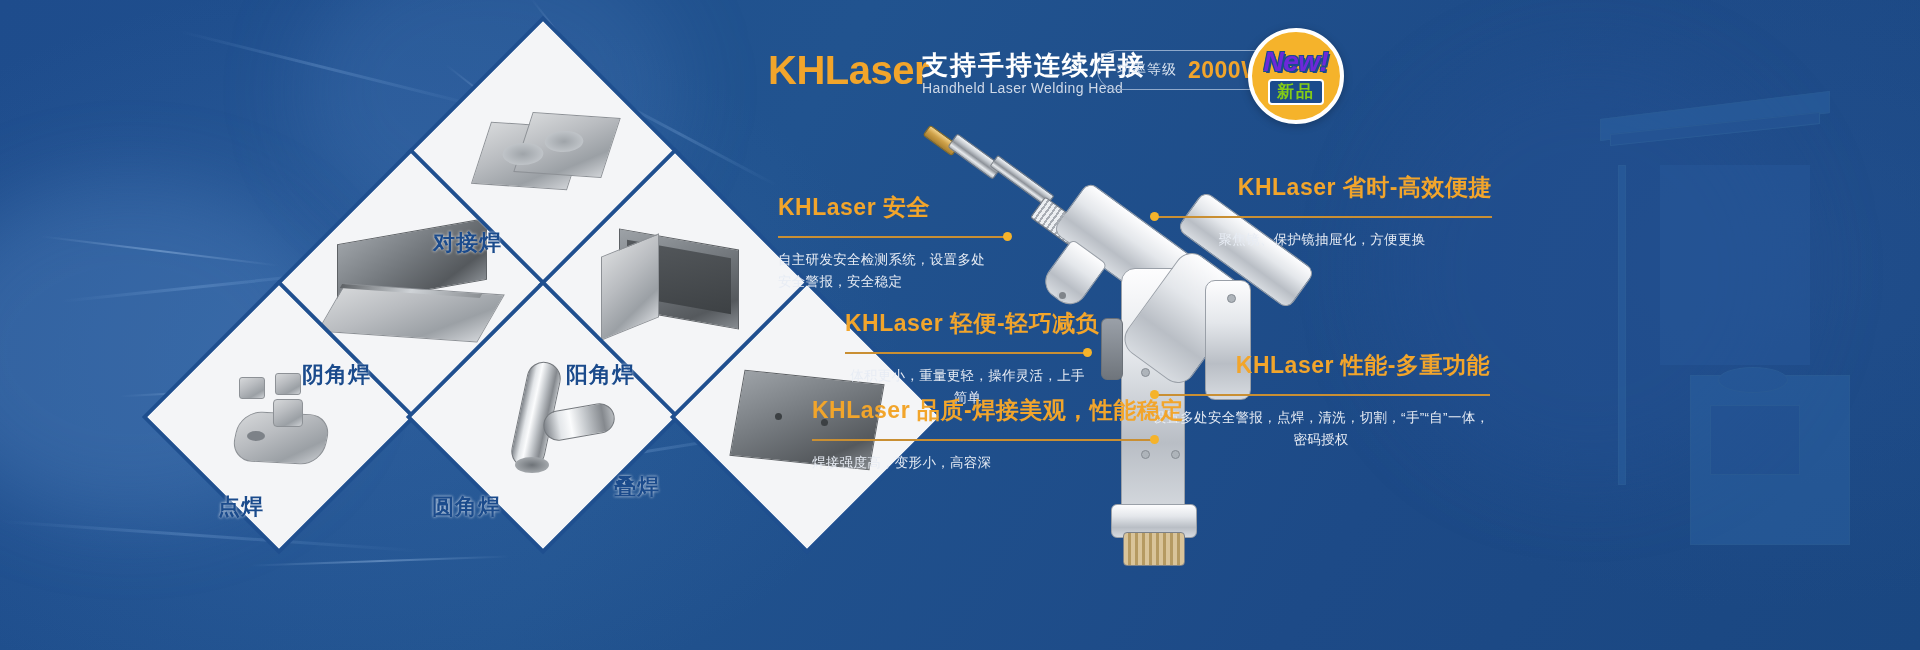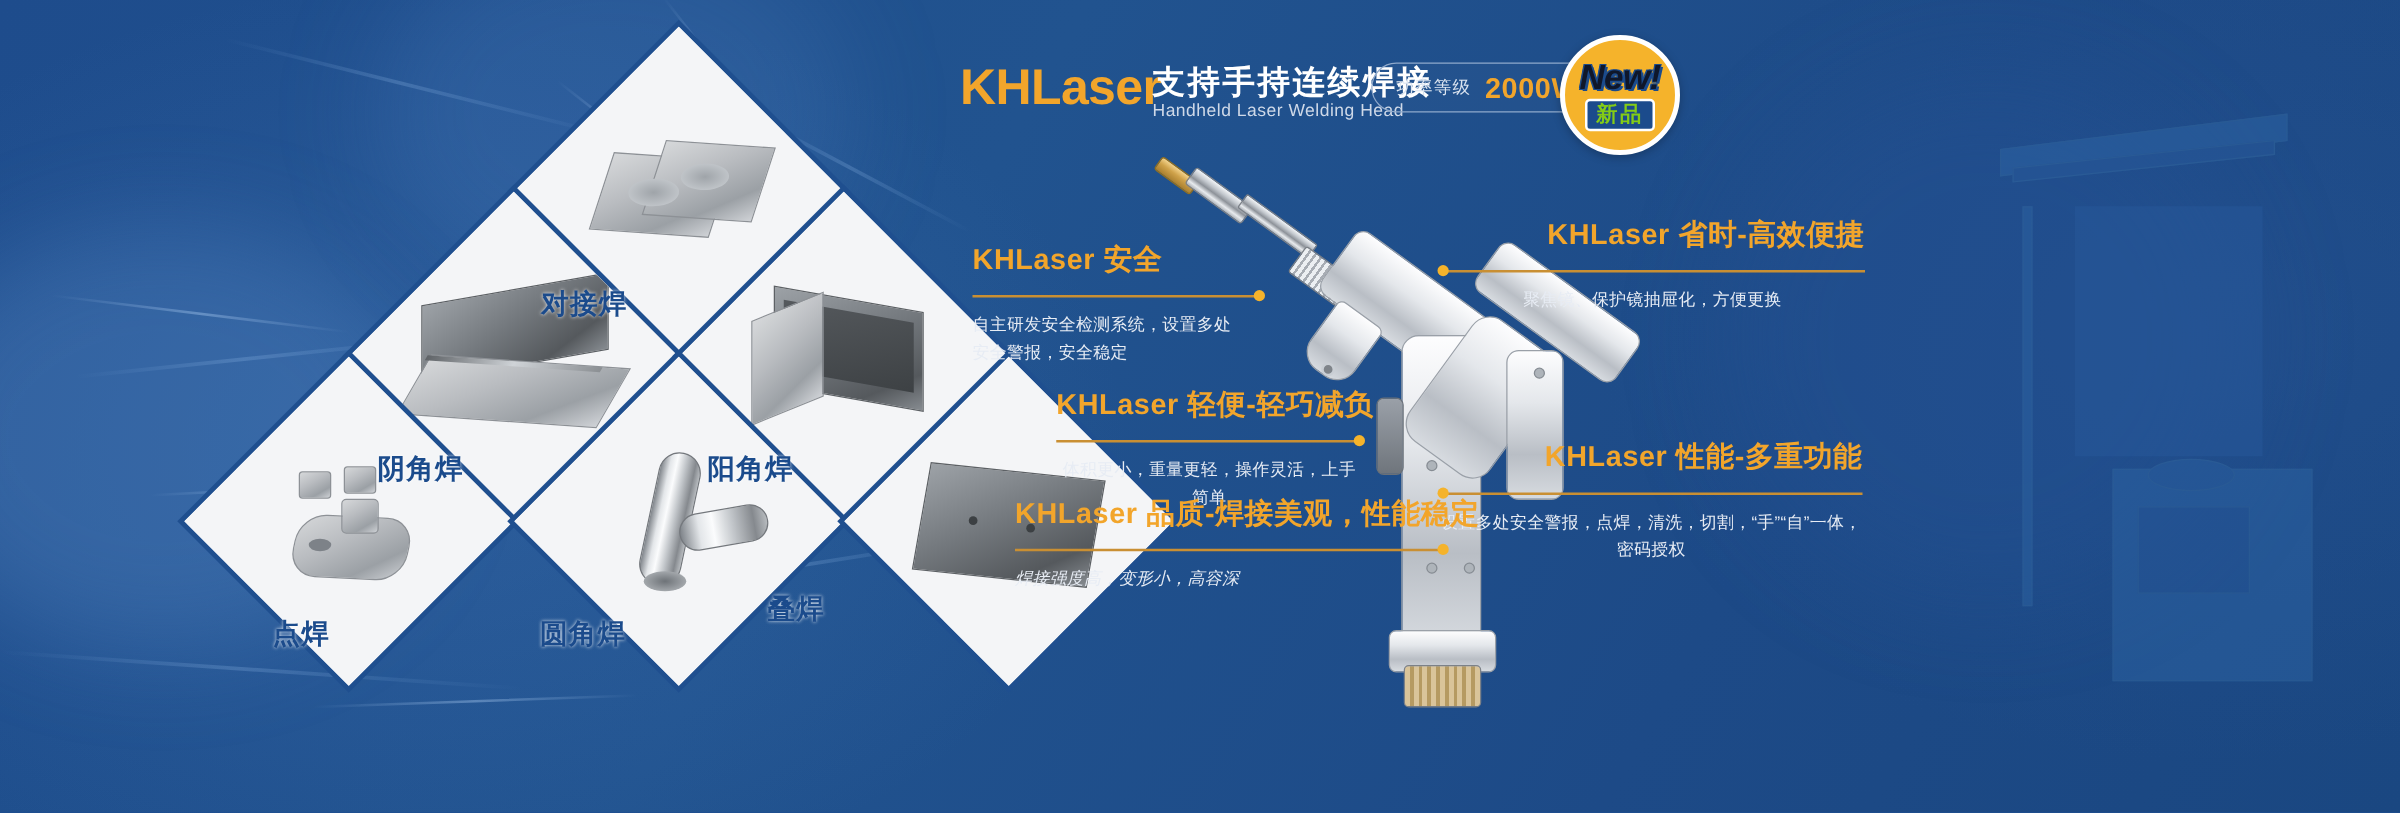--- a/index.html
+++ b/index.html
@@ -98,21 +98,21 @@
   .power-value { color:#f2a52b; font-size:23px; font-weight:bold; letter-spacing:.5px; }
 
   .new-badge {
     position:absolute; left:1248px; top:28px;
     width:96px; height:96px; border-radius:50%;
     background:#f5b32b; border:4px solid #ffffff;
     box-shadow:0 2px 8px rgba(0,0,0,.25);
     display:flex; flex-direction:column; align-items:center; justify-content:center;
   }
   .new-en {
-    color:#0f172a; font-size:28px; font-weight:bold; font-style:italic;
+    color:#6d28d9; font-size:28px; font-weight:bold; font-style:italic;
     line-height:1; letter-spacing:-0.5px;
     text-shadow:2px 2px 0 #1b4b8c, -1px -1px 0 #1b4b8c, 1px -1px 0 #1b4b8c, -1px 1px 0 #1b4b8c;
     margin-bottom:3px;
   }
   .new-cn-wrap{
     background:#1b4b8c; border-radius:4px; padding:2px 7px 3px;
     border:2px solid #ffffff;
   }
   .new-cn {
     color:#84cc16; font-size:17px; font-weight:bold; line-height:1; letter-spacing:2px;
@@ -314,16 +314,16 @@
     </div>
     <div class="f-desc ta-right" style="width:338px;">设置多处安全警报，点焊，清洗，切割，“手”“自”一体，密码授权</div>
   </div>
 
   <div class="feature" style="left:812px;top:395px;width:345px;">
     <div class="f-head">KHLaser 品质-焊接美观，性能稳定</div>
     <div class="f-rule right" style="width:345px;">
       <div class="line"></div>
         <div class="dot"></div>
     </div>
-    <div class="f-desc" style="width:345px;font-style:italic;">焊接强度高，变形小，高容深</div>
+    <div class="f-desc" style="width:345px;">焊接强度高，变形小，高容深</div>
   </div>
 
 </div>
 
 </body></html>

